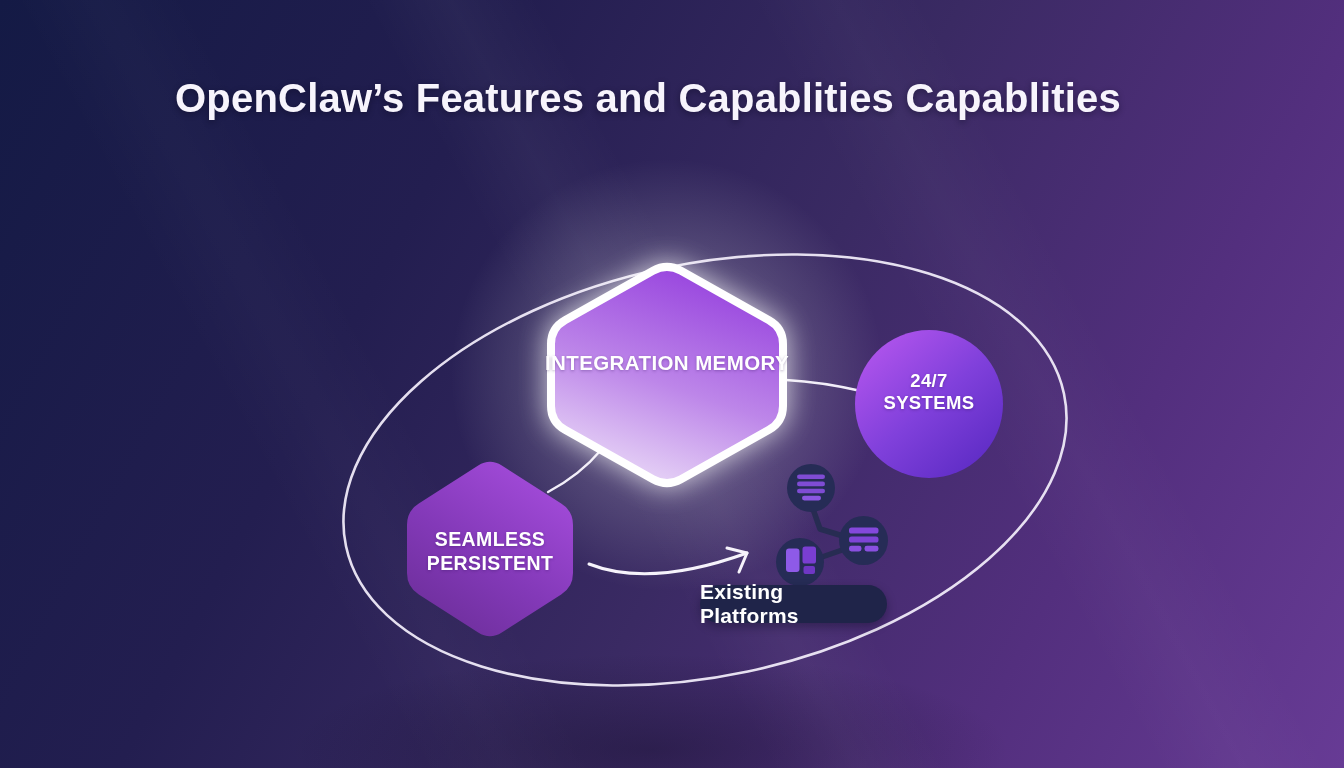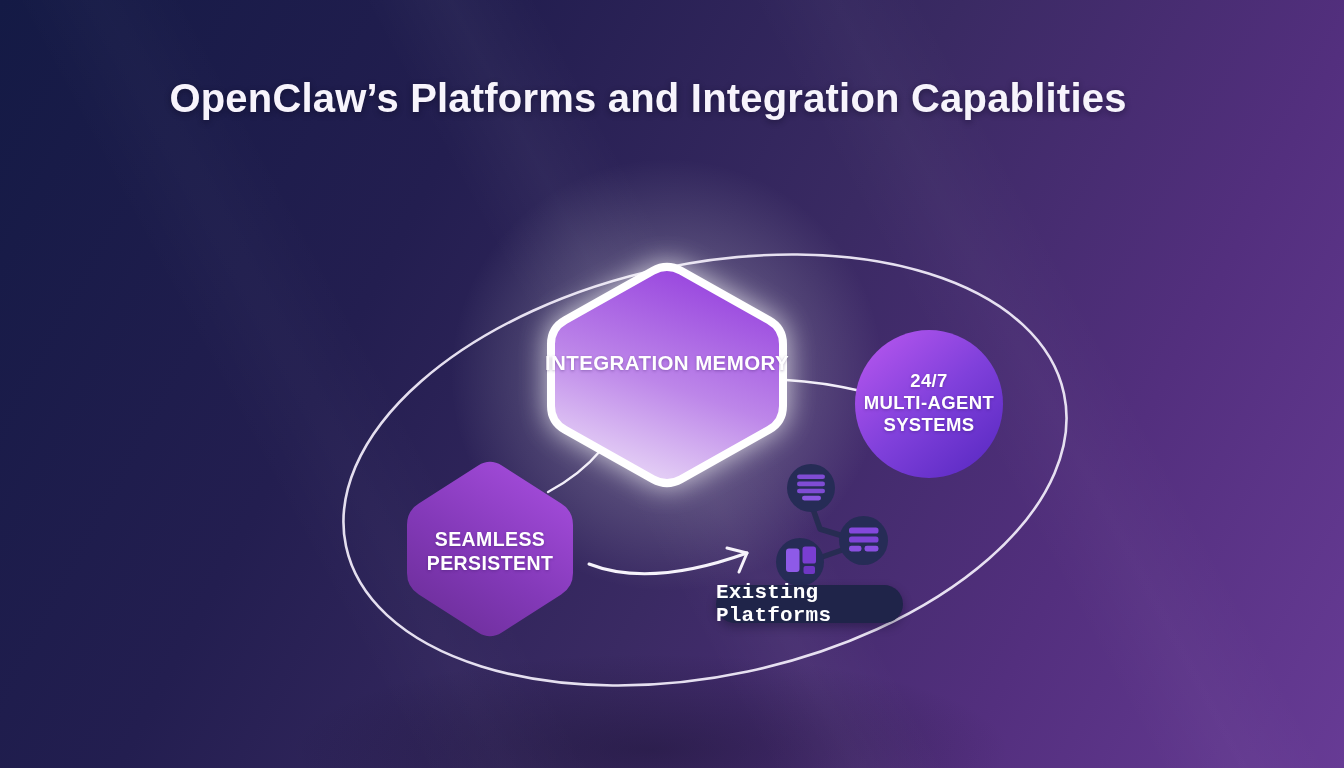--- a/index.html
+++ b/index.html
@@ -31,26 +31,25 @@
   svg.diagram { position:absolute; left:0; top:0; }
   .label {
     position:absolute; color:#ffffff; font-weight:bold; text-align:center;
     text-shadow:0 1px 3px rgba(50,20,90,0.35);
   }
   .label span { display:block; }
   .lbl-main   { left:527px; top:351px; width:280px; font-size:20.5px; line-height:24px; letter-spacing:0.4px; }
   .lbl-circle { left:829px; top:370px; width:200px; font-size:18.5px; line-height:22px; letter-spacing:0.4px;text-align:center; }
   .lbl-hex2   { left:380px; top:527px; width:220px; font-size:19.5px; line-height:24px; letter-spacing:0.4px; }
   .badge {
-    position:absolute; left:716px; top:585px; width:187px; height:38px;
+    position:absolute; left:700px; top:585px; width:187px; height:38px;
     background:#1f2449; border-radius:19px;
     display:flex; align-items:center; justify-content:center;
     color:#ffffff; font-size:21px; font-weight:bold; letter-spacing:0.2px;
     box-shadow:0 4px 10px rgba(10,8,30,0.35);
-    font-family:Liberation Mono, monospace;
   }
 </style>
 </head>
 <body>
 
 <div class="stage">
 
   <div class="streaks"></div>
   <div class="hex-glow"></div>
   <div class="floor-shadow"></div>
@@ -119,29 +118,28 @@
       </g>
 
       <g>
         <rect x="786" y="548.5" width="13.5" height="23.5" rx="3" fill="#8e5ae8"></rect>
         <rect x="802.5" y="546.5" width="13.5" height="17" rx="2.6" fill="#7a3ed2"></rect>
         <rect x="803.5" y="566" width="11.5" height="8" rx="2" fill="#6f37c4"></rect>
       </g>
     </g>
   </svg>
 
-  <div class="title">OpenClaw’s Platforms and Integration Capablities</div>
+  <div class="title">OpenClaw’s Features and Capablities Capablities</div>
 
   <div class="label lbl-main">
     <span>INTEGRATION MEMORY</span>
   </div>
 
   <div class="label lbl-circle">
     <span>24/7</span>
-    <span>MULTI-AGENT</span>
     <span>SYSTEMS</span>
   </div>
 
   <div class="label lbl-hex2">
     <span>SEAMLESS</span>
     <span>PERSISTENT</span>
   </div>
 
   <div class="badge">
     <span>Existing Platforms</span>

